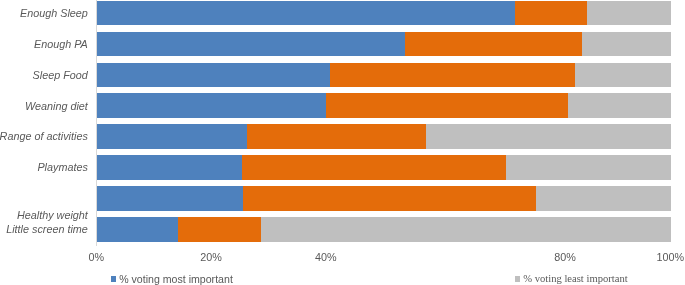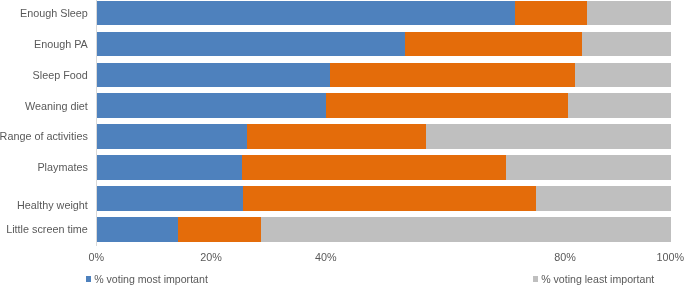--- a/index.html
+++ b/index.html
@@ -4,21 +4,21 @@
 <title>Stacked bar chart</title>
 <style>
   html,body{margin:0;padding:0;}
   body{width:685px;height:285px;background:#ffffff;
        font-family:"Liberation Sans",sans-serif;
        -webkit-font-smoothing:antialiased;overflow:hidden;}
 
   #chart{position:relative;width:685px;height:285px;background:#ffffff;}
 
   
-  #plot-area{position:absolute;left:0;top:0;width:685px;height:246px;}
+  #plot-area{position:absolute;left:0;top:0;width:685px;height:246px;font-style:italic;}
 
   .cat-label{position:absolute;right:597.2px;text-align:right;
              color:#595959;font-size:10.8px;line-height:1;white-space:nowrap;}
 
   .bar-row{position:absolute;left:97px;}
   .seg{position:absolute;top:0;height:100%;}
   .seg-0{background:#4E81BD;}
   .seg-1{background:#E46C0A;}
   .seg-2{background:#BFBFBF;}
 
@@ -78,21 +78,21 @@
       <div class="seg seg-2" style="left: 329.361px; width: 244.439px; background: rgb(191, 191, 191);"></div>
     </div>
 
     <div class="cat-label" style="top: 162.4px;">Playmates</div>
     <div class="bar-row" style="top: 155.35px; height: 24.8px; width: 573.8px;">
       <div class="seg seg-0" style="left: 0px; width: 145.171px; background: rgb(78, 129, 189);"></div>
       <div class="seg seg-1" style="left: 145.171px; width: 263.948px; background: rgb(228, 108, 10);"></div>
       <div class="seg seg-2" style="left: 409.119px; width: 164.681px; background: rgb(191, 191, 191);"></div>
     </div>
 
-    <div class="cat-label" style="top: 200px;">Healthy weight</div>
+    <div class="cat-label" style="top: 210px;">Healthy weight</div>
     <div class="bar-row" style="top: 186.3px; height: 24.8px; width: 573.8px;">
       <div class="seg seg-0" style="left: 0px; width: 145.745px; background: rgb(78, 129, 189);"></div>
       <div class="seg seg-1" style="left: 145.745px; width: 293.212px; background: rgb(228, 108, 10);"></div>
       <div class="seg seg-2" style="left: 438.957px; width: 134.843px; background: rgb(191, 191, 191);"></div>
     </div>
 
     <div class="cat-label" style="top: 224.3px;">Little screen time</div>
     <div class="bar-row" style="top: 217.25px; height: 24.8px; width: 573.8px;">
       <div class="seg seg-0" style="left: 0px; width: 80.9058px; background: rgb(78, 129, 189);"></div>
       <div class="seg seg-1" style="left: 80.9058px; width: 83.201px; background: rgb(228, 108, 10);"></div>
@@ -104,23 +104,23 @@
 
   <div id="x-axis">
     <div class="tick-label" style="left: 56.4px;">0%</div>
     <div class="tick-label" style="left: 171.16px;">20%</div>
     <div class="tick-label" style="left: 285.92px;">40%</div>
     <div class="tick-label" style="left: 525px;">80%</div>
     <div class="tick-label" style="left: 630.2px;">100%</div>
   </div>
 
   <div id="chart-legend">
-    <div class="legend-item" style="left: 86px;">
+    <div class="legend-item" style="left: 111px;">
       <span class="legend-marker seg-0" style="background: rgb(78, 129, 189);"></span>
       <span class="legend-text">% voting most important</span>
     </div>
-    <div class="legend-item" style="left: 533px;">
+    <div class="legend-item" style="left: 515px; font-family: Liberation Serif, serif;">
       <span class="legend-marker seg-2" style="background: rgb(191, 191, 191);"></span>
       <span class="legend-text">% voting least important</span>
     </div>
   </div>
 
 </div>
 
 </body></html>

